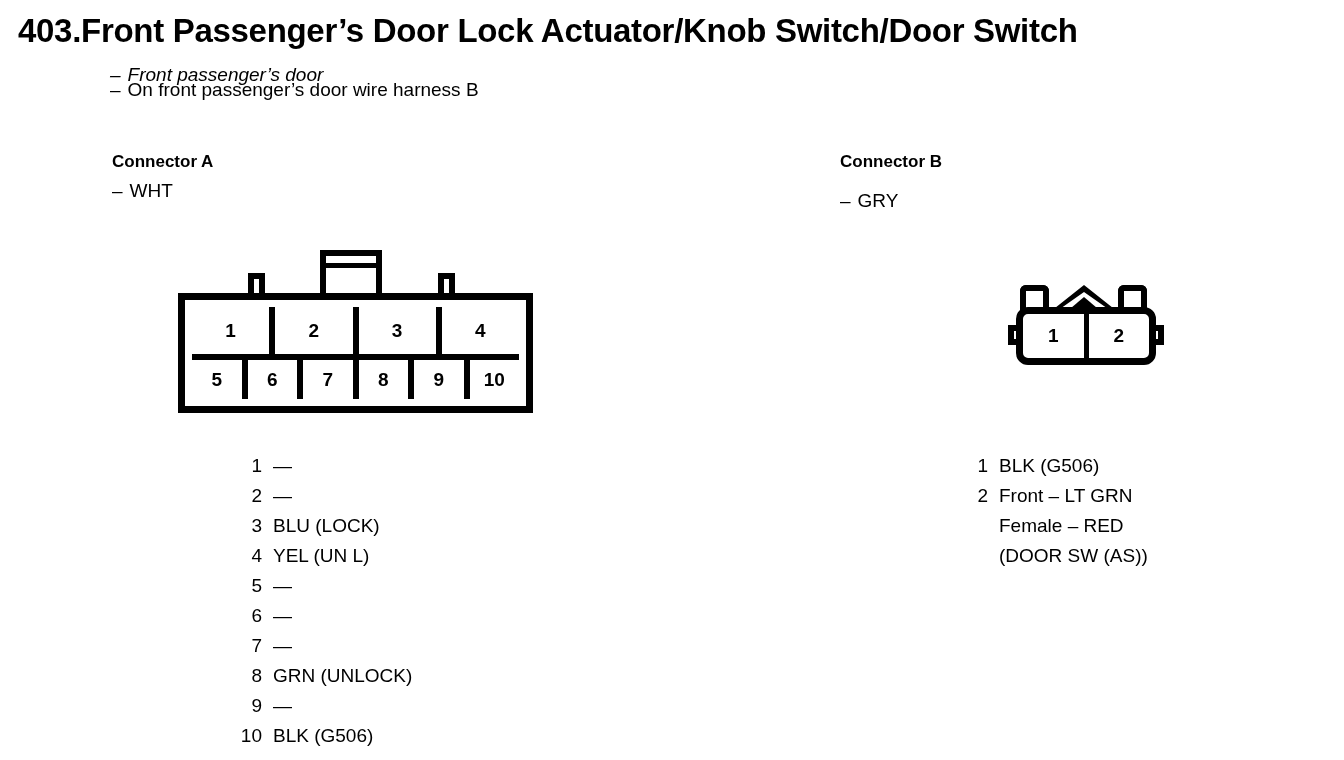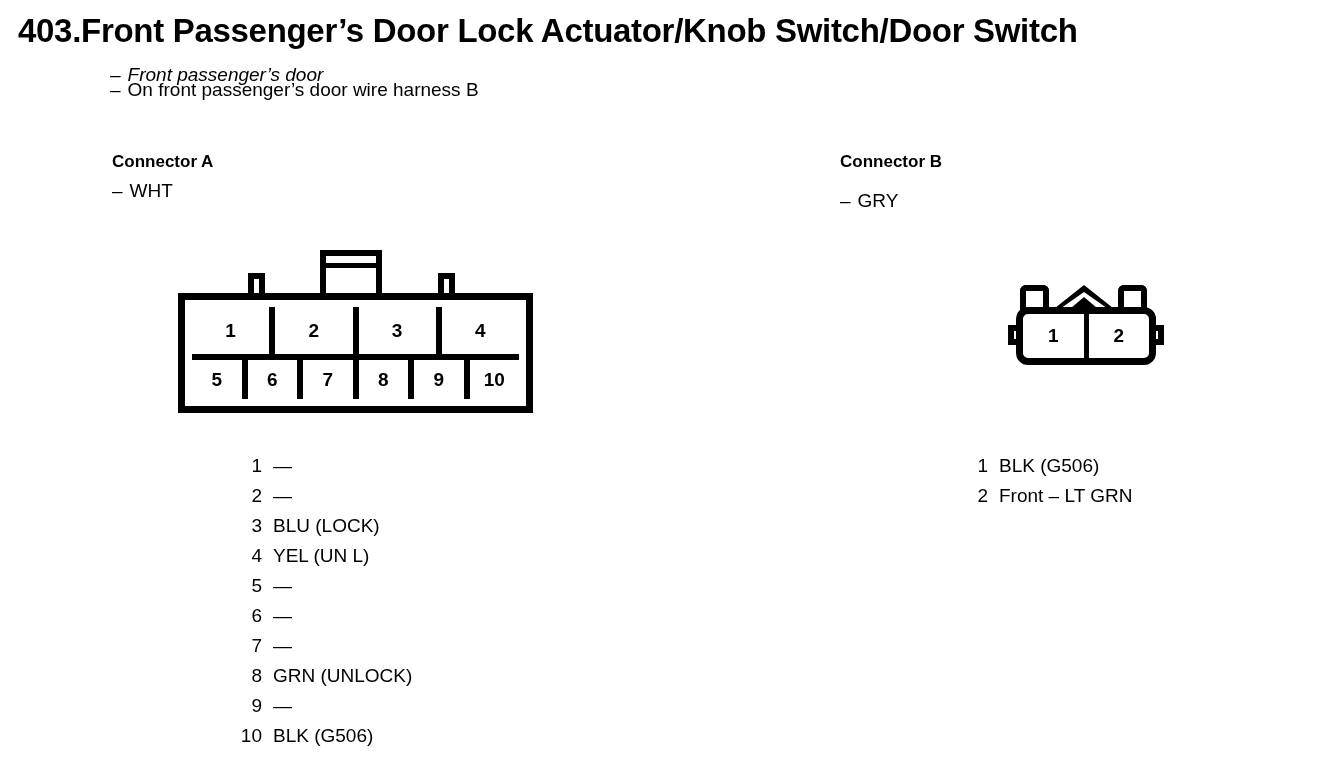--- a/index.html
+++ b/index.html
@@ -346,13 +346,21 @@
 
 <div class="pinlist" id="pinlist-b">
   <div class="pin-row">
     <span class="pin-num">1</span>
     <span class="pin-val">BLK (G506)</span>
   </div>
   <div class="pin-row">
     <span class="pin-num">2</span>
     <span class="pin-val">Front – LT GRN</span>
   </div>
+  <div class="pin-row cont">
+    <span class="pin-num"></span>
+    <span class="pin-val">Female – RED</span>
+  </div>
+  <div class="pin-row cont">
+    <span class="pin-num"></span>
+    <span class="pin-val">(DOOR SW (AS))</span>
+  </div>
 </div>
 
 </body></html>

